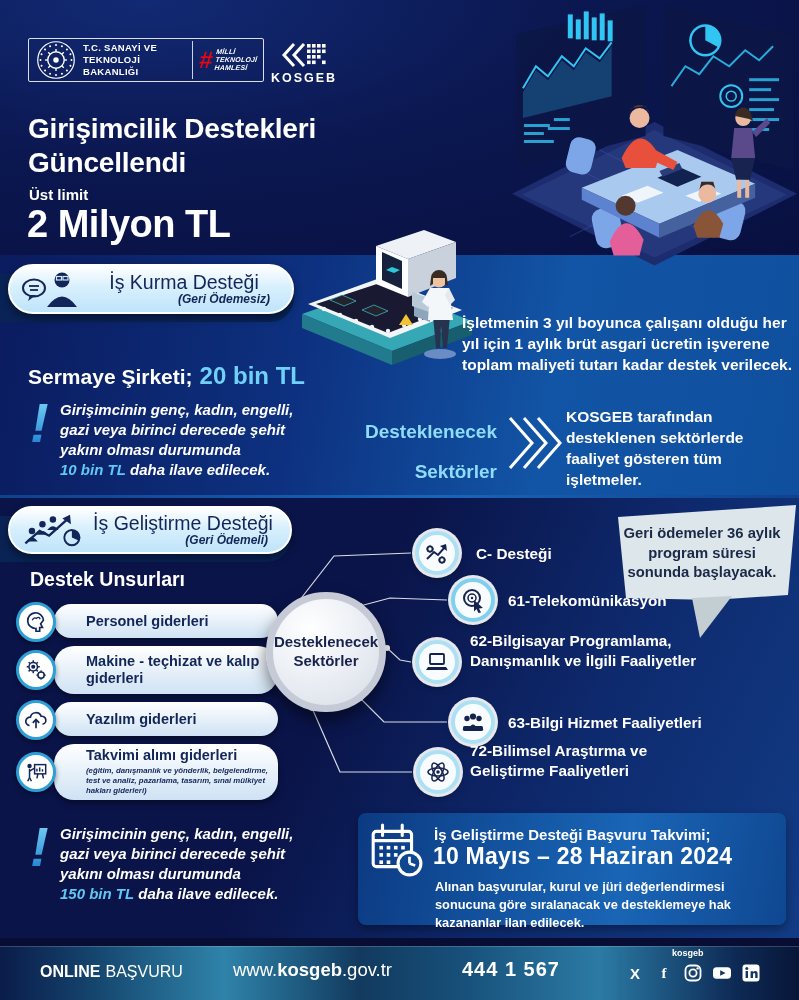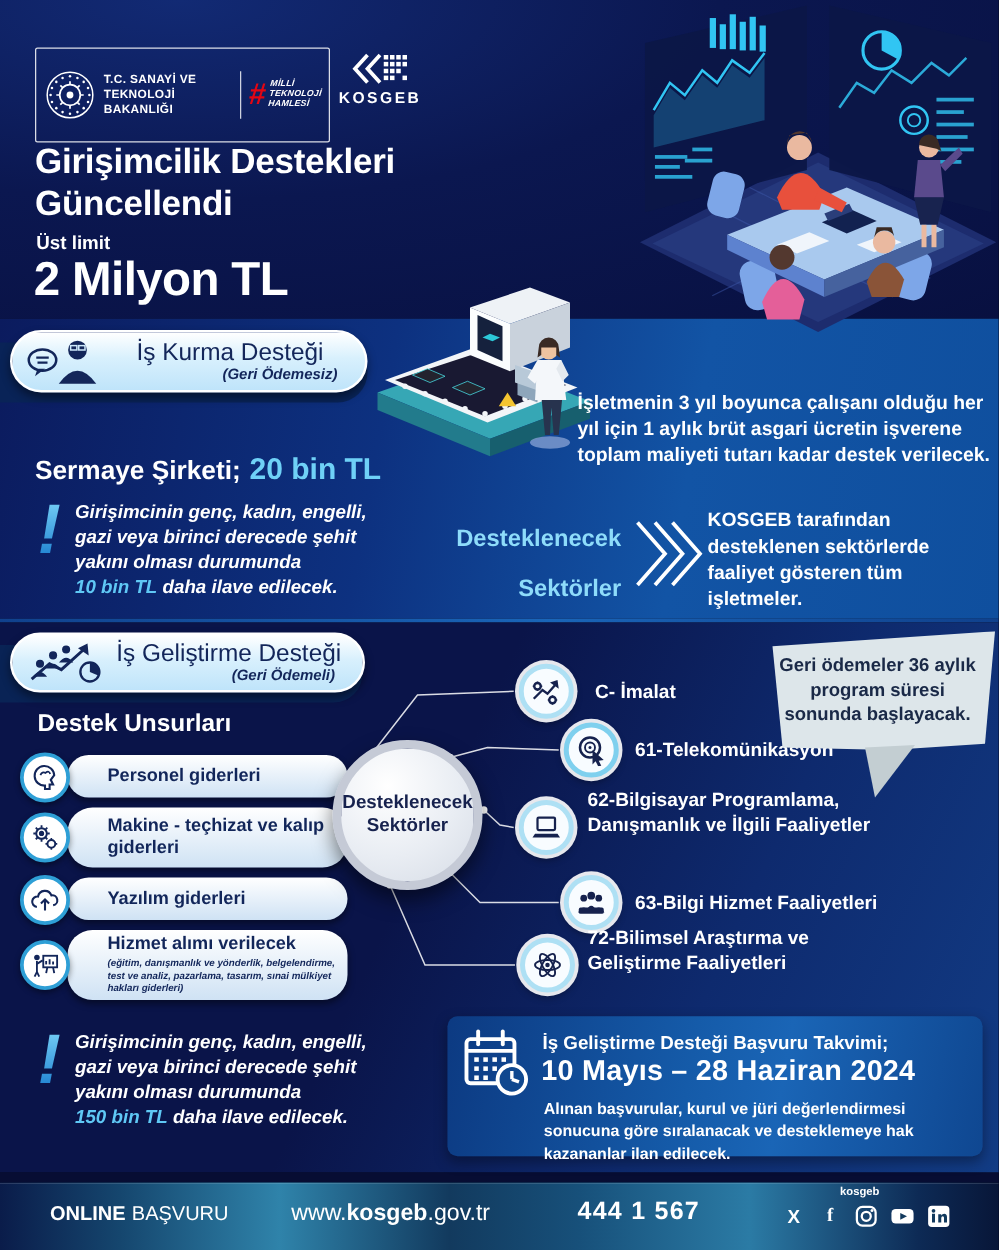--- a/index.html
+++ b/index.html
@@ -13,21 +13,21 @@
      background:linear-gradient(100deg,#0b1b5e 0%,#0d3180 38%,#1254a5 68%,#0f4f9e 100%);}
   #bg-divider{left:0;top:495px;width:799px;height:3px;
      background:linear-gradient(90deg,#10418d,#1a65b8 55%,#10418d);}
   #bg-main{left:0;top:498px;width:799px;height:440px;
      background:linear-gradient(115deg,#0a1449 42%,#0e2a6e 70%,#123c85 100%);}
   #bg-strip{left:0;top:938px;width:799px;height:8px;background:#070d33;}
   #bg-footer{left:0;top:946px;width:799px;height:54px;
      background:linear-gradient(90deg,#0a1c4a 0%,#15466e 12%,#2f83aa 28%,#123a5e 45%,#17507a 58%,#2b7ba5 75%,#0d2a55 92%,#081638 100%);
      box-shadow:inset 0 1px 0 rgba(255,255,255,.18);}
   
-  #logo-box{left:28px;top:38px;width:236px;height:76px;border:1.5px solid rgba(255,255,255,.85);
+  #logo-box{left:28px;top:38px;width:236px;height:44px;border:1.5px solid rgba(255,255,255,.85);
      border-radius:2px;display:flex;align-items:center;padding:0 6px;box-sizing:border-box;gap:6px;}
   .ministry-text{font-size:9.5px;font-weight:700;letter-spacing:.3px;line-height:1.25;}
   .logo-divider{width:1px;height:38px;background:rgba(255,255,255,.8);}
   .hamle{display:flex;align-items:center;gap:3px;transform:skewX(-6deg);}
   .hamle-hash{color:#e30613;font-size:24px;font-weight:800;font-style:italic;line-height:1;}
   .hamle-words{display:flex;flex-direction:column;font-size:7px;font-weight:800;font-style:italic;line-height:1.1;letter-spacing:.2px;}
   #kosgeb-logo{left:272px;top:42px;width:64px;height:52px;display:flex;flex-direction:column;align-items:center;gap:3px;}
   #kosgeb-logo .kosgeb-name{font-size:12.5px;font-weight:700;letter-spacing:2px;}
   
   #hero-title{left:28px;top:112px;font-size:28px;font-weight:700;line-height:1.22;letter-spacing:-.2px;}
@@ -447,21 +447,21 @@
           <line x1="8" y1="23" x2="6" y2="19"></line>
         <rect x="11.5" y="5" width="12" height="10"></rect>
         <line x1="14" y1="12.5" x2="14" y2="9.5"></line>
           <line x1="17" y1="12.5" x2="17" y2="8"></line>
           <line x1="20" y1="12.5" x2="20" y2="10"></line>
         <line x1="15" y1="15" x2="14" y2="20"></line>
           <line x1="20" y1="15" x2="21" y2="20"></line>
       </svg>
     </span>
     <span class="du-pill" style="top:0;height:56px;">
-      <span class="du-label">Hizmet alımı verilecek</span>
+      <span class="du-label">Takvimi alımı giderleri</span>
       <span class="du-sub">(eğitim, danışmanlık ve yönderlik, belgelendirme, test ve analiz, pazarlama, tasarım, sınai mülkiyet hakları giderleri)</span>
     </span>
   </div>
 
   <div class="abs excl" style="left:30px;top:822px;">!</div>
   <div class="abs note" style="left:60px;top:824px;width:245px;">
     <div>Girişimcinin genç, kadın, engelli,</div>
     <div>gazi veya birinci derecede şehit</div>
     <div>yakını olması durumunda</div>
     <div><span class="hl">150 bin TL</span><span> daha ilave edilecek.</span></div>
@@ -502,21 +502,21 @@
           <line x1="6" y1="11.6" x2="6" y2="12.8"></line>
         <line x1="2.2" y1="9" x2="3.4" y2="9"></line>
           <line x1="8.6" y1="9" x2="9.8" y2="9"></line>
         <line x1="18" y1="16.2" x2="18" y2="17.4"></line>
           <line x1="18" y1="22.6" x2="18" y2="23.8"></line>
         <line x1="14.2" y1="20" x2="15.4" y2="20"></line>
           <line x1="20.6" y1="20" x2="21.8" y2="20"></line>
       </g>
     </svg>
   </span>
-  <div class="sector-label" style="left:476px;top:544px;">C- İmalat</div>
+  <div class="sector-label" style="left:476px;top:544px;">C- Desteği</div>
 
   <span class="sector-icon" style="left:451px;top:578px;border-color:#7fd0ee;">
     <svg width="26" height="26" viewBox="0 0 26 26" fill="none" stroke="#16224e" stroke-width="2">
       <circle cx="12" cy="11" r="8"></circle>
       <circle cx="12" cy="11" r="4" stroke-width="1.5"></circle>
       <circle cx="12" cy="11" r="1.2" fill="#16224e" stroke="none"></circle>
       <polygon points="14,13 23,21 19,21.5 21,25.5 18.5,26 16.5,22 14,24.5" fill="#16224e" stroke="none"></polygon>
     </svg>
   </span>
   <div class="sector-label" style="left:508px;top:591px;">61-Telekomünikasyon</div>

